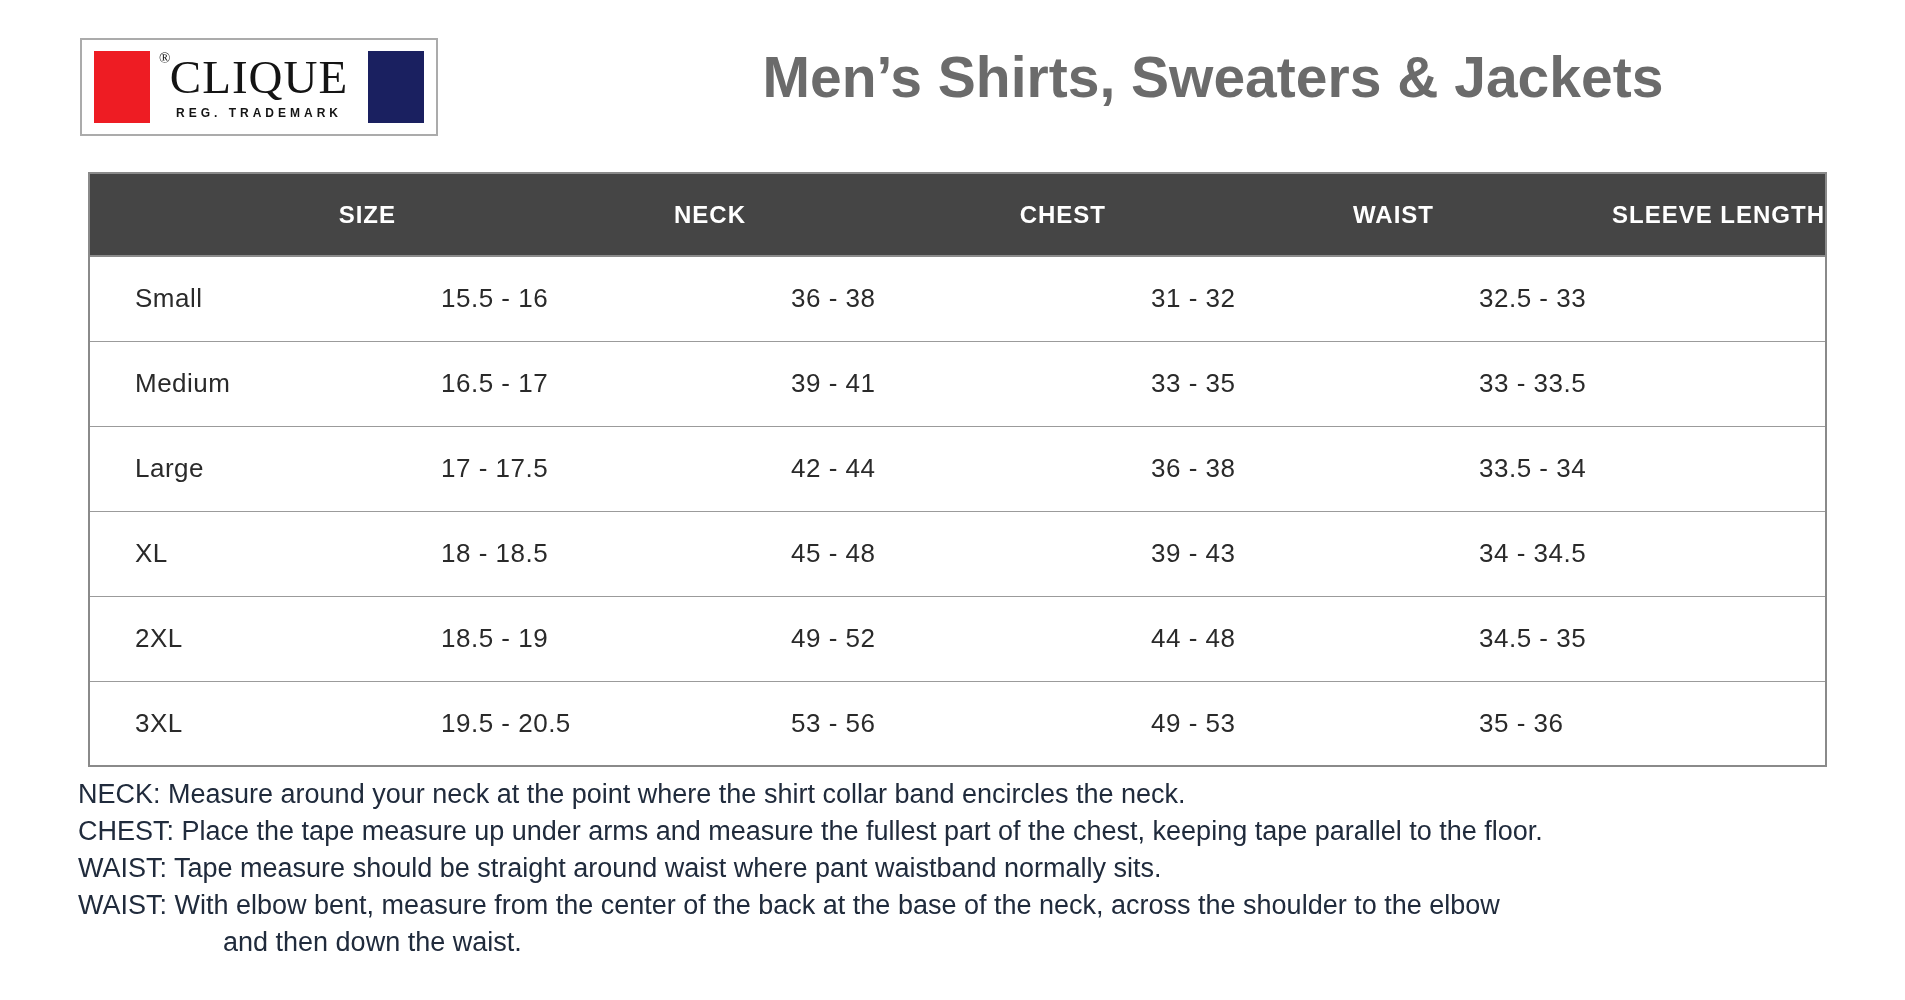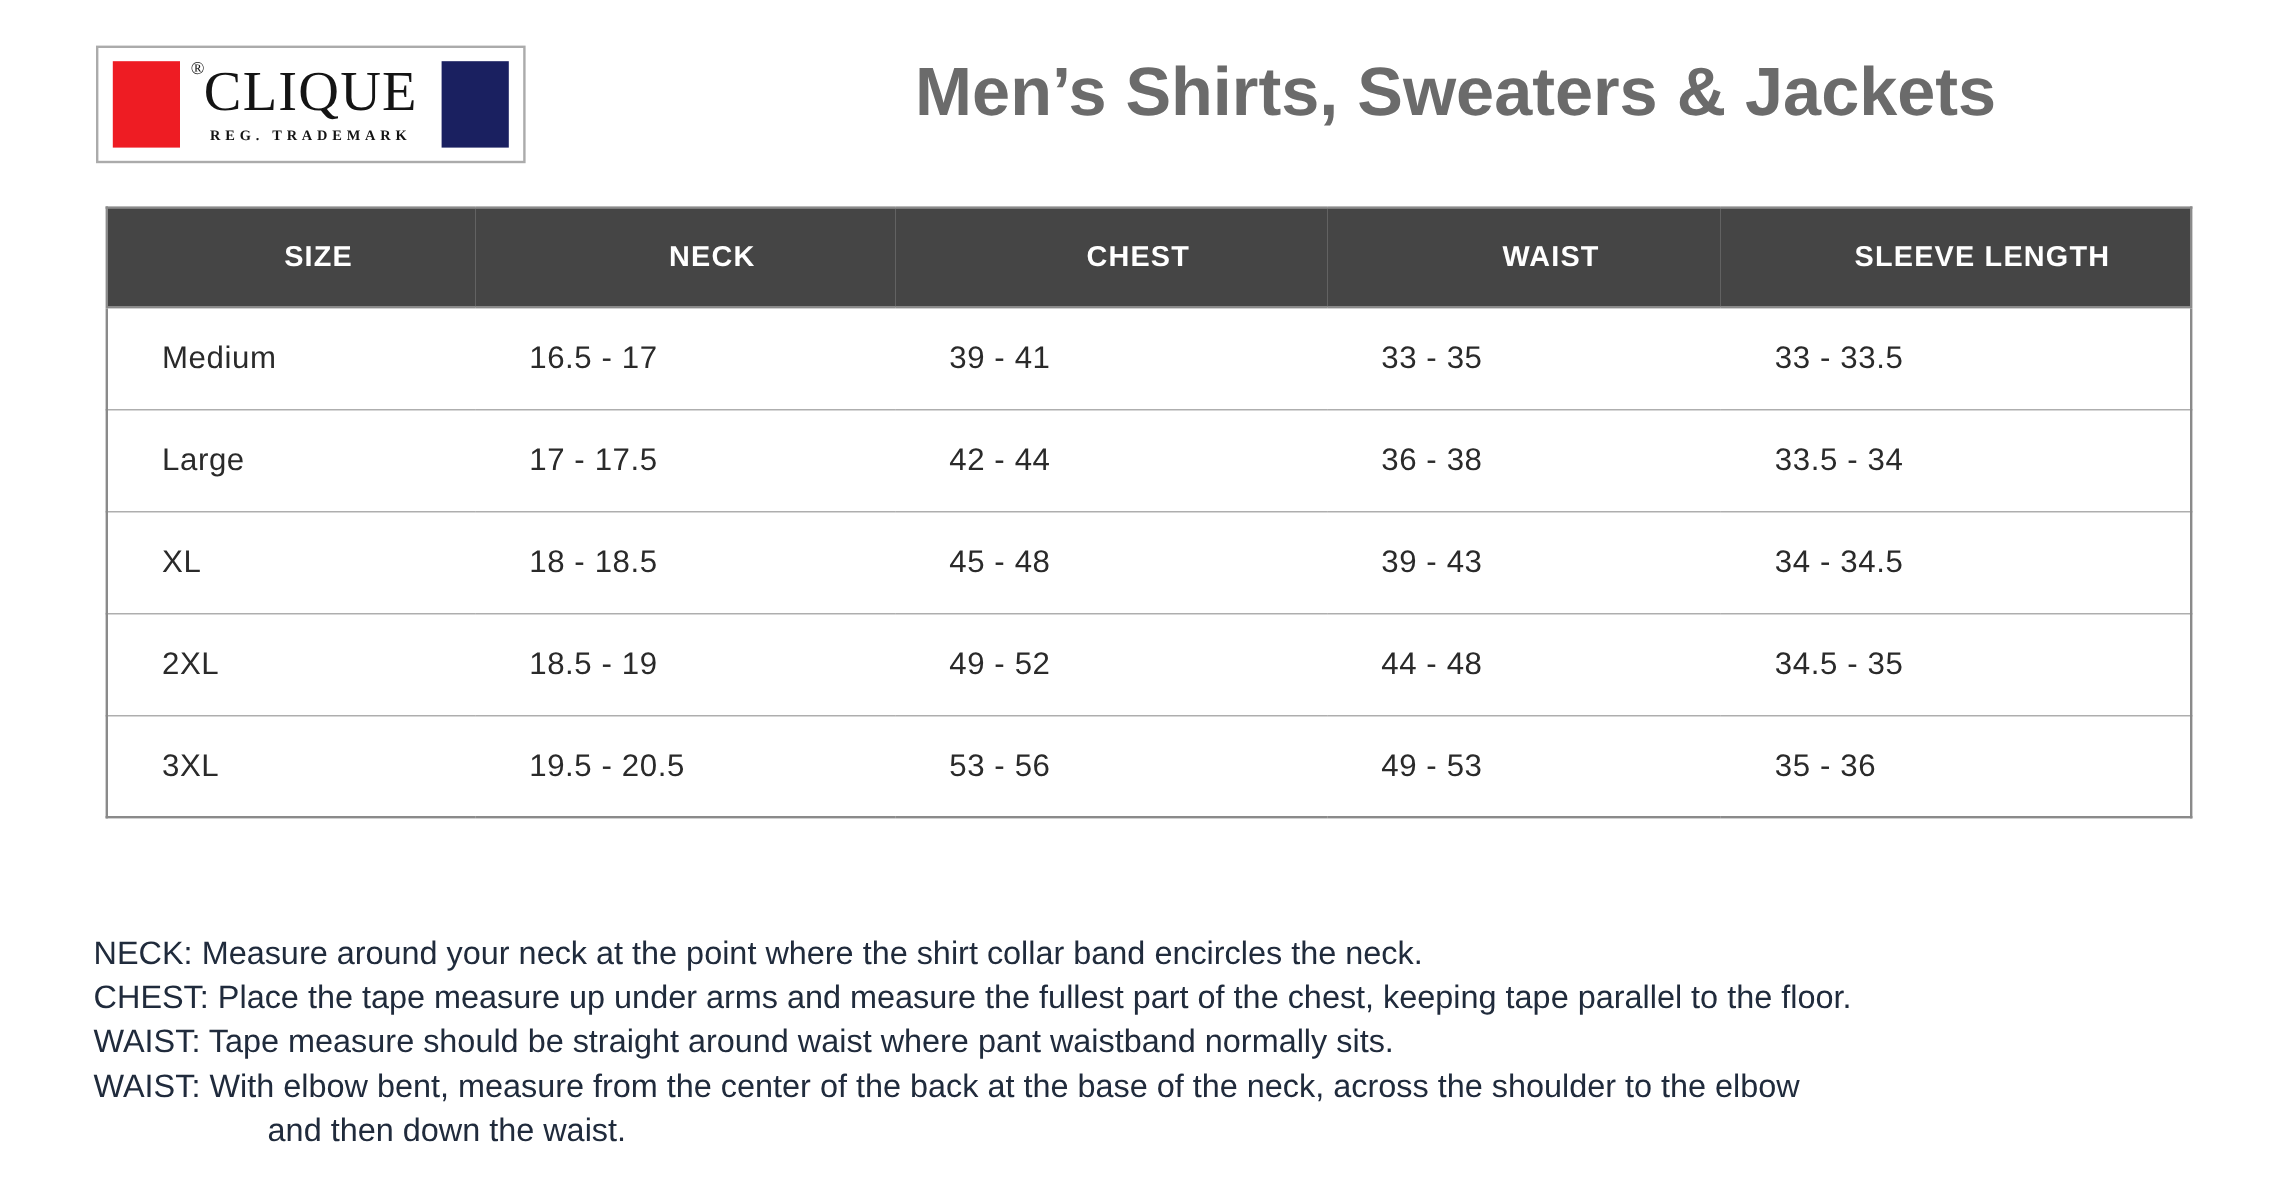--- a/index.html
+++ b/index.html
@@ -20,21 +20,21 @@
   .logo-word {
     font-family: "Liberation Serif", serif; font-weight: normal;
     font-size: 47px; letter-spacing: 1px; line-height: 46px; color: #141414;
   }
   .logo-reg {
     position: absolute; left: 9px; top: -4px; font-size: 15px;
     font-family: "Liberation Serif", serif; color: #141414;
   }
   .logo-sub {
     font-size: 12px; font-weight: bold; letter-spacing: 4px; color: #141414;
-    margin-top: 6px; font-family: Liberation Serif, serif;
+    margin-top: 6px; font-family: Liberation Sans, sans-serif;
   }
 
   
   .page-title {
     position: absolute; left: 560px; top: 28px; width: 1306px;
     text-align: center; font-size: 57px; font-weight: bold; color: #6b6b6b;
     letter-spacing: 0px; white-space: nowrap; margin-top: 16px;
   }
 
   
@@ -42,21 +42,21 @@
     position: absolute; left: 88px; top: 172px; width: 1737px;
     border-collapse: collapse; table-layout: fixed;
     border: 2px solid #8a8a8a;
   }
   .size-table col.c1 { width: 307px; }
   .size-table col.c2 { width: 350px; }
   .size-table col.c3 { width: 360px; }
   .size-table col.c4 { width: 328px; }
   .size-table col.c5 { width: 392px; }
   .size-table thead th {
-    background: #454545; color: #ffffff; text-align: center;
+    background: #454545; color: #ffffff; text-align: right;
     font-size: 24px; font-weight: bold; letter-spacing: 1px;
     height: 83px; padding-left: 45px; border-bottom: 2px solid #8a8a8a;
   }
   .size-table tbody td {
     background: #ffffff; color: #2a2a2a; text-align: left;
     font-size: 26px; letter-spacing: 0.5px;
     height: 85px; padding-left: 45px; border-bottom: 1.5px solid #9b9b9b;
   }
   .size-table tbody tr:last-child td { border-bottom: none; }
 
@@ -96,20 +96,27 @@
     <tr>
       <th>SIZE</th>
       <th>NECK</th>
       <th>CHEST</th>
       <th>WAIST</th>
       <th>SLEEVE LENGTH</th>
     </tr>
   </thead>
   <tbody>
     <tr>
+      <td>Small</td>
+      <td>15.5 - 16</td>
+      <td>36 - 38</td>
+      <td>31 - 32</td>
+      <td>32.5 - 33</td>
+    </tr>
+    <tr>
       <td>Medium</td>
       <td>16.5 - 17</td>
       <td>39 - 41</td>
       <td>33 - 35</td>
       <td>33 - 33.5</td>
     </tr>
     <tr>
       <td>Large</td>
       <td>17 - 17.5</td>
       <td>42 - 44</td>

